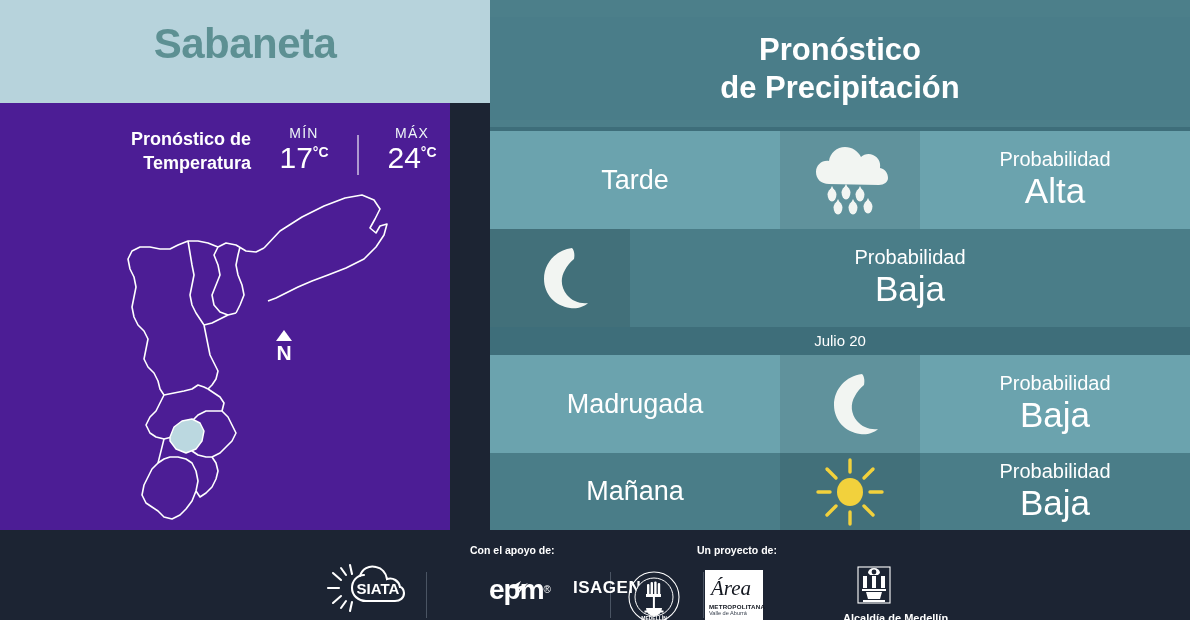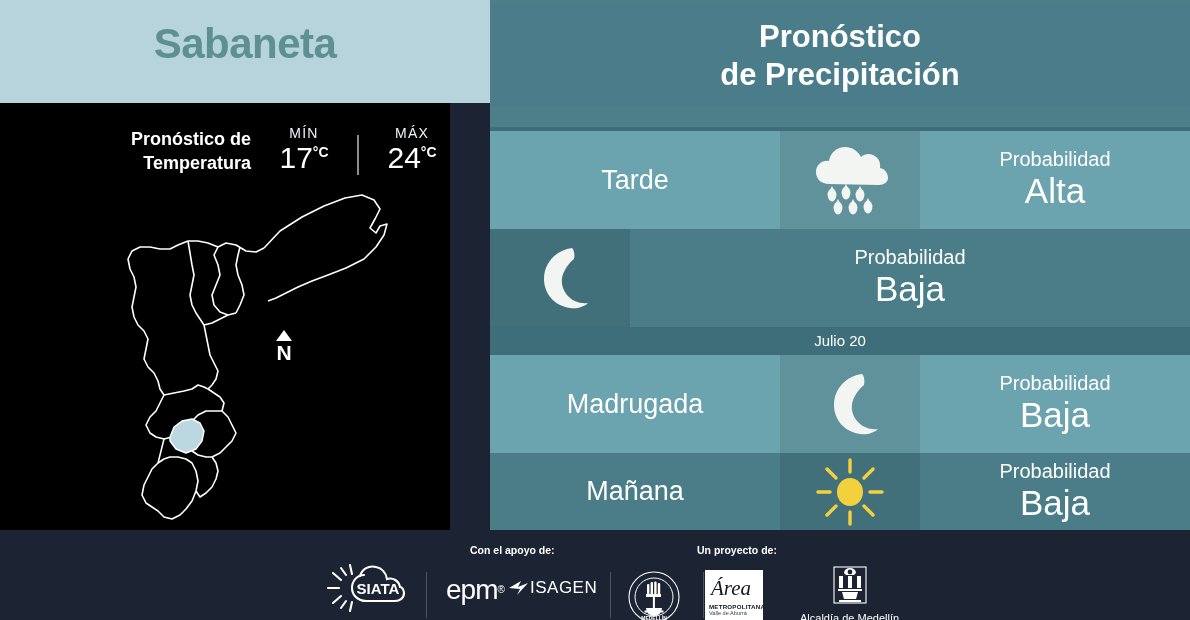--- a/index.html
+++ b/index.html
@@ -7,21 +7,21 @@
   body {
     font-family:"Liberation Sans", sans-serif;
     background:#1c2433;
     overflow:hidden;
   }
   #root { position:relative; width:1190px; height:620px; }
 
   
   #left-panel {
     position:absolute; left:0; top:0; width:450px; height:530px;
-    background:#000000;
+    background:#4c1d95;
   }
   #city-band {
     position:absolute; left:0; top:0; width:490px; height:103px;
     background:#b7d3dc;
   }
   #city-title {
     position:absolute; left:0; top:20px; width:490px;
     text-align:center;
     font-size:42px; font-weight:bold;
     color:#5d9093;
@@ -61,21 +61,21 @@
     border-bottom:11px solid #fff;
   }
   #north-arrow .nlabel { font-size:21px; font-weight:bold; line-height:1; margin-top:1px; }
 
   
   #right-panel {
     position:absolute; left:490px; top:0; width:700px; height:530px;
     background:#4c7f8a;
   }
   #fc-head {
-    position:absolute; left:0; top:4px; width:700px; height:103px;
+    position:absolute; left:0; top:17px; width:700px; height:103px;
     background:#4a7d89;
     display:flex; flex-direction:column; align-items:center; justify-content:center;
   }
   #fc-head .l1,#fc-head .l2 {
     font-size:31px; font-weight:bold; color:#fff; line-height:1.2;
   }
   .date-bar {
     position:absolute; left:0; width:700px; height:28px;
     background:#3e6e7a; color:#fff;
     font-size:15px; text-align:center; line-height:28px;
@@ -107,21 +107,21 @@
     background:#1c2433;
   }
   .f-cap {
     position:absolute; color:#fff; font-size:10.5px; font-weight:bold;
     white-space:nowrap;
   }
   #cap-apoyo { left:470px; top:14px; }
   #cap-proyecto { left:697px; top:14px; }
   .f-div { position:absolute; top:42px; width:1px; height:46px; background:#4a5463; }
   .logo { position:absolute; color:#fff; }
-  .logo-txt { font-weight:normal; color:#fff; white-space:nowrap; }
+  .logo-txt { font-weight:bold; color:#fff; white-space:nowrap;margin-left:43px; }
 </style>
 </head>
 <body>
 
 <div id="root">
 
   <div id="left-panel">
 
     <div id="city-band"></div>
     <div id="city-title">Sabaneta</div>

